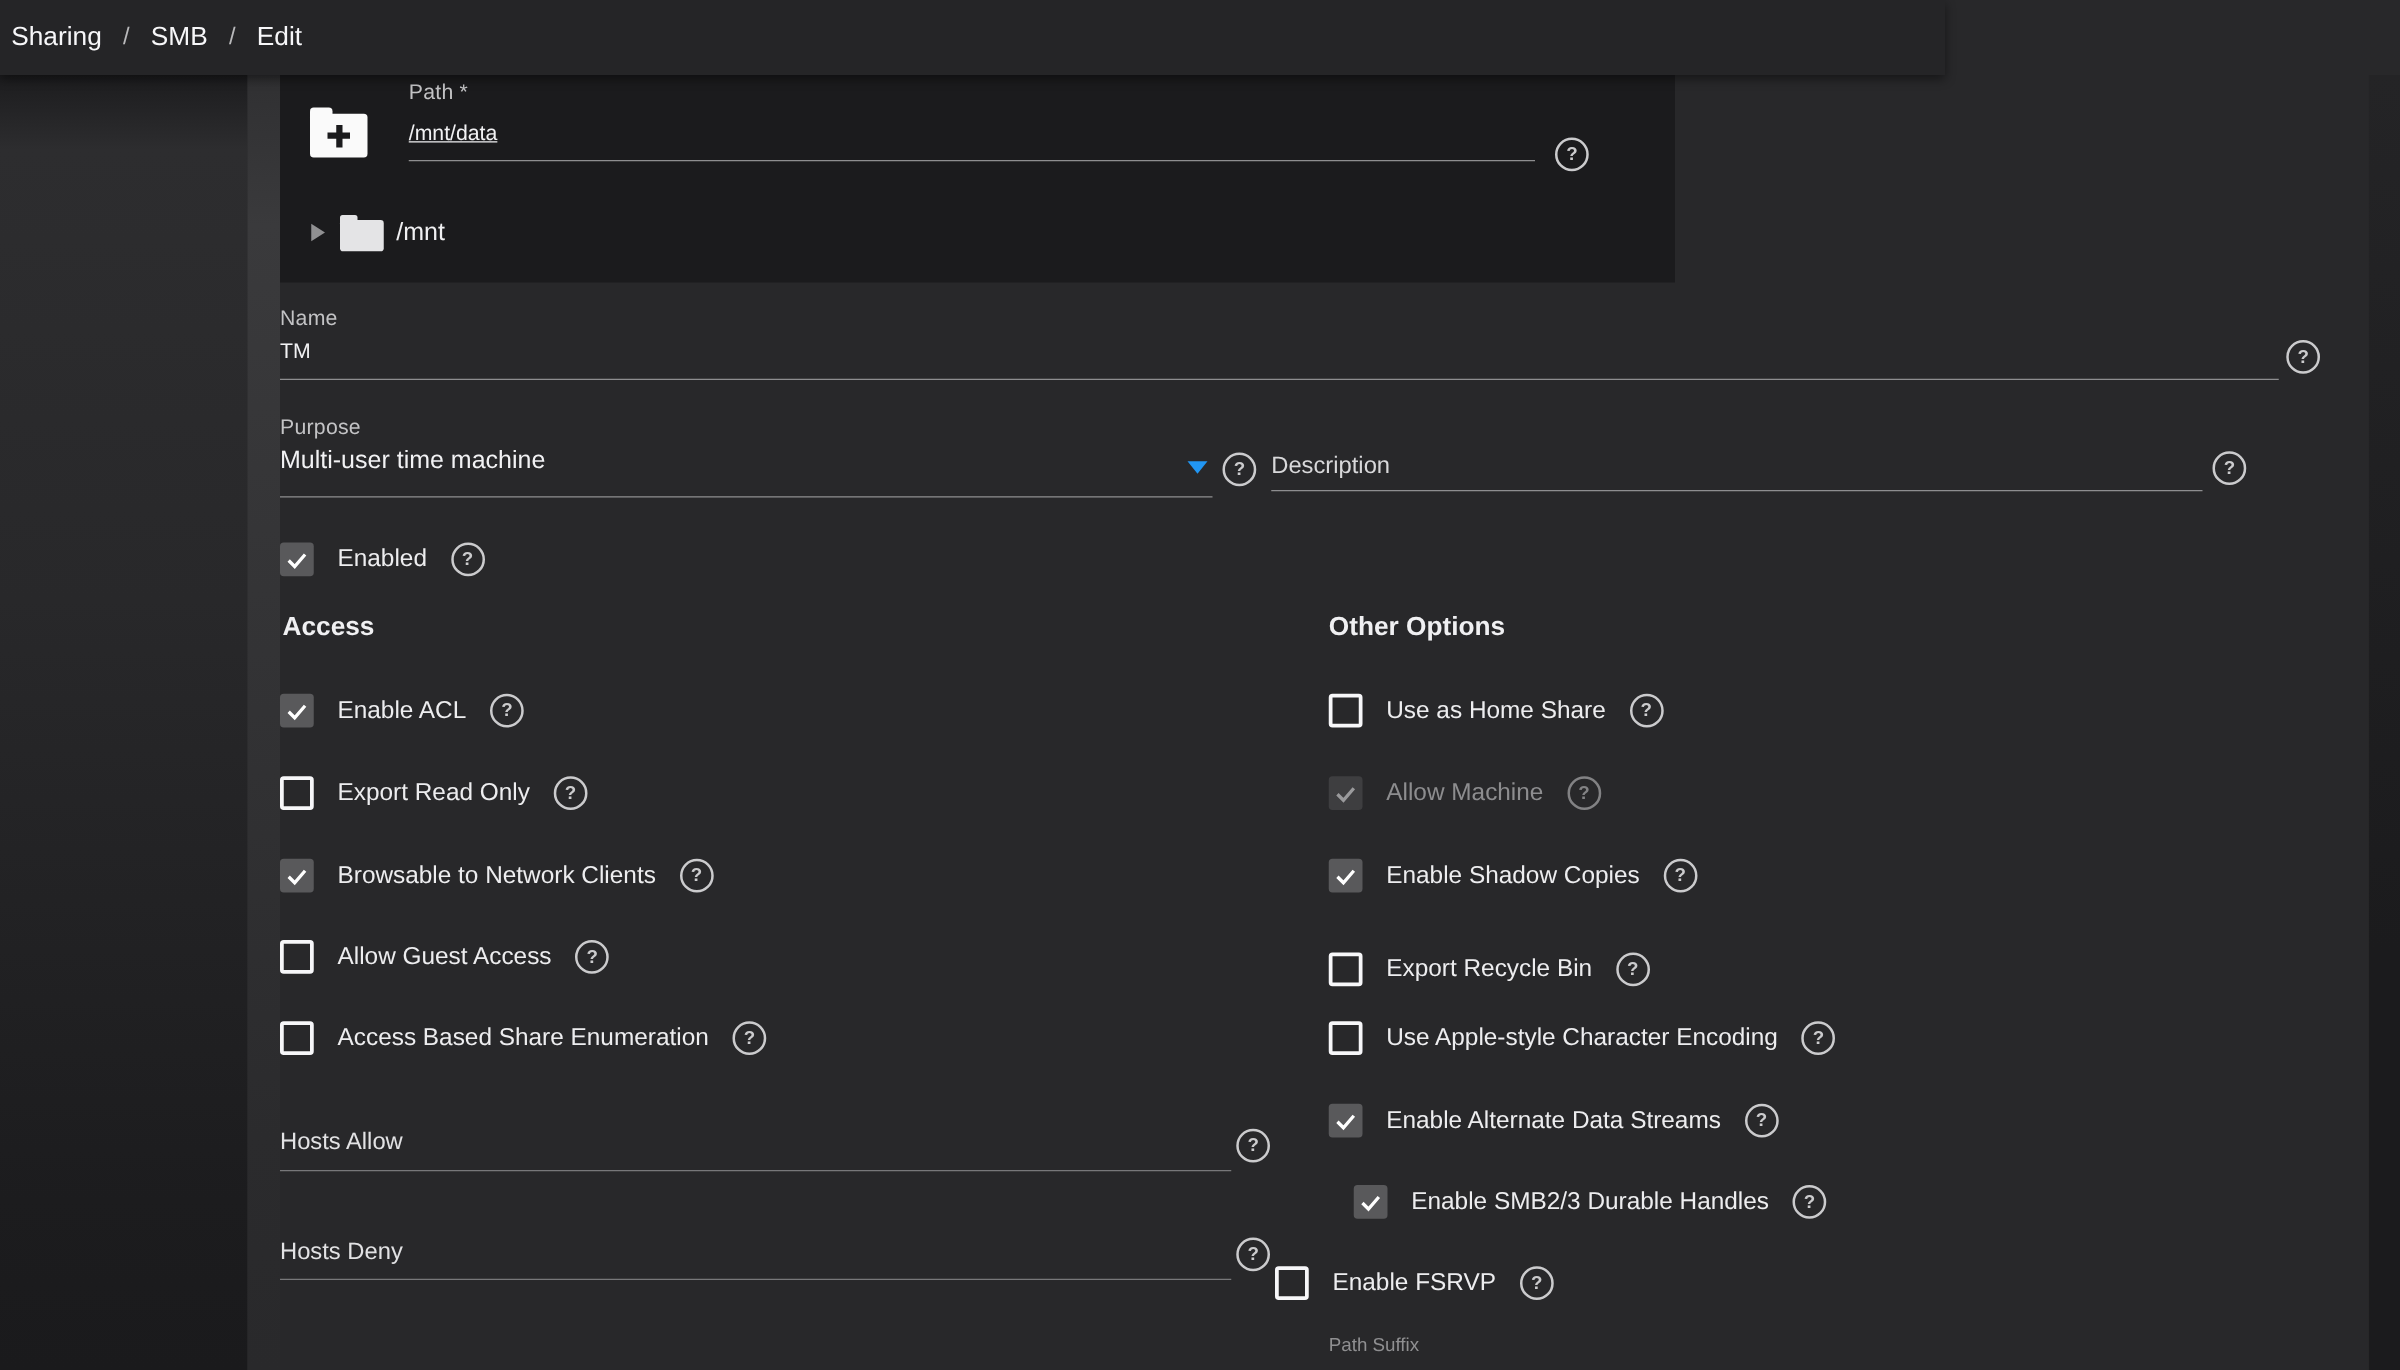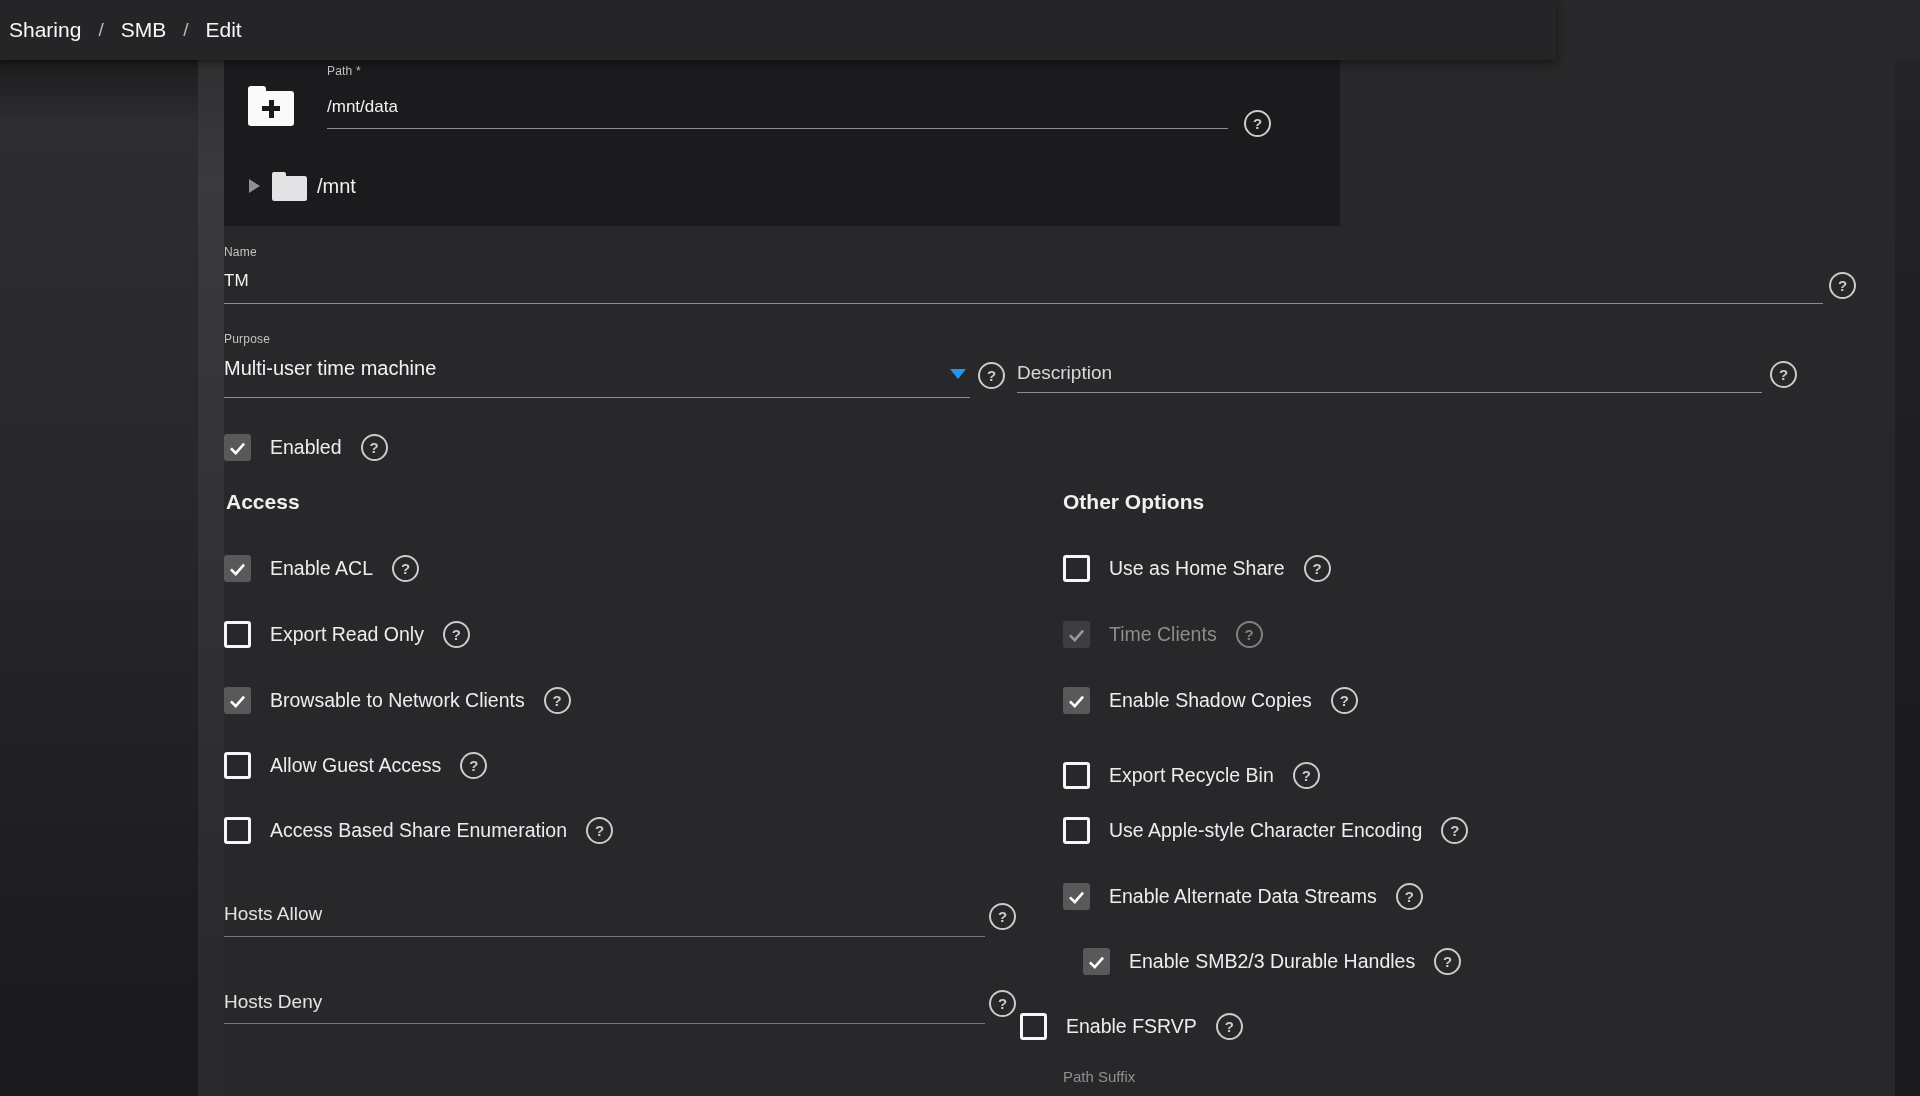--- a/index.html
+++ b/index.html
@@ -26,21 +26,21 @@
     background:linear-gradient(180deg,#1c1c1e 0px,#2d2d2f 60px,#28282a 420px,#1c1c1e 900px,#1a1a1c 100%); }
   .gutter-strip { position:absolute; left:198px; top:60px; width:26px; height:1036px;
     background:linear-gradient(180deg,#303032 0px,#3a3a3c 120px,#2b2b2d 850px,#29292b 100%); }
   .gutter-right { position:absolute; left:1895px; top:60px; width:25px; height:1036px;
     background:linear-gradient(180deg,#242426 0px,#1b1b1d 700px); }
   
   .card { position:absolute; left:224px; top:60px; width:1671px; height:1036px;
     background:#28282a; }
   
   .explorer { position:absolute; left:0; top:0; width:1116px; height:166px; background:#1b1b1d; }
-  .field-label { position:absolute; font-size:12px; color:#c3c3c5; letter-spacing:0.2px; }
+  .field-label { position:absolute; font-size:17px; color:#c3c3c5; letter-spacing:0.2px; }
   .field-value { position:absolute; font-size:17px; color:#f2f2f4; }
   .underline { position:absolute; height:1px; background:#8e8e90; }
   .underline.dim { background:#78787a; }
   
   .newfolder { position:absolute; left:24px; top:26px; width:46px; height:40px; }
   .newfolder .tab { position:absolute; left:0; top:0; width:18px; height:10px; background:#fafafa; border-radius:3px 3px 0 0; }
   .newfolder .body { position:absolute; left:0; top:5px; width:46px; height:35px; background:#fafafa; border-radius:3px; }
   .newfolder .plus-h { position:absolute; left:14px; top:20px; width:18px; height:5px; background:#1b1b1d; }
   .newfolder .plus-v { position:absolute; left:20.5px; top:13.5px; width:5px; height:18px; background:#1b1b1d; }
   .treefolder { position:absolute; left:48px; top:112px; width:35px; height:29px; }
@@ -94,21 +94,21 @@
   <div class="card">
 
     <div class="explorer">
       <div class="newfolder">
         <div class="tab"></div>
           <div class="body"></div>
           <div class="plus-h"></div>
           <div class="plus-v"></div>
       </div>
       <div class="field-label" style="left:103px; top:4px;">Path *</div>
-      <div class="field-value" style="left:103px; top:37px;">/mnt/data</div>
+      <div class="field-value" style="left:103px; top:37px;text-decoration:underline;">/mnt/data</div>
       <div class="underline" style="left:103px; top:68px; width:901px;"></div>
       <div class="help" style="left:1020px; top:50px;">?</div>
       <div class="expander"></div>
       <div class="treefolder">
           <div class="tab"></div>
           <div class="body"></div>
         </div>
       <div class="tree-label">/mnt</div>
     </div>
 
@@ -180,21 +180,21 @@
     <span class="cb unchecked"></span>
     <span class="cb-label">Use as Home Share</span>
     <span class="help inline">?</span>
   </div>
         <div class="cb-row disabled" style="left: 839px; top: 561px;">
     <span class="cb checked">
             <svg viewBox="0 0 24 24">
               <polyline points="4.5,13 10,18.5 19.5,7.5" fill="none" stroke="#9a9a9c" stroke-width="3"></polyline>
             </svg>
           </span>
-    <span class="cb-label">Time Clients</span>
+    <span class="cb-label">Allow Machine</span>
     <span class="help inline">?</span>
   </div>
         <div class="cb-row" style="left: 839px; top: 627px;">
     <span class="cb checked">
             <svg viewBox="0 0 24 24">
               <polyline points="4.5,13 10,18.5 19.5,7.5" fill="none" stroke="#ffffff" stroke-width="3"></polyline>
             </svg>
           </span>
     <span class="cb-label">Enable Shadow Copies</span>
     <span class="help inline">?</span>

